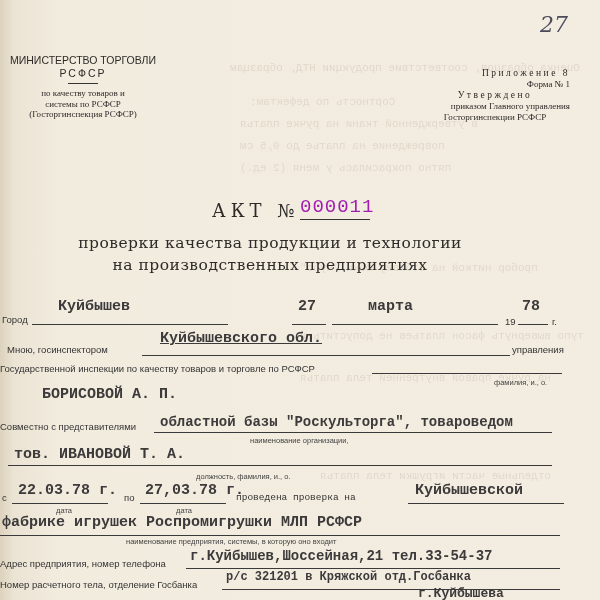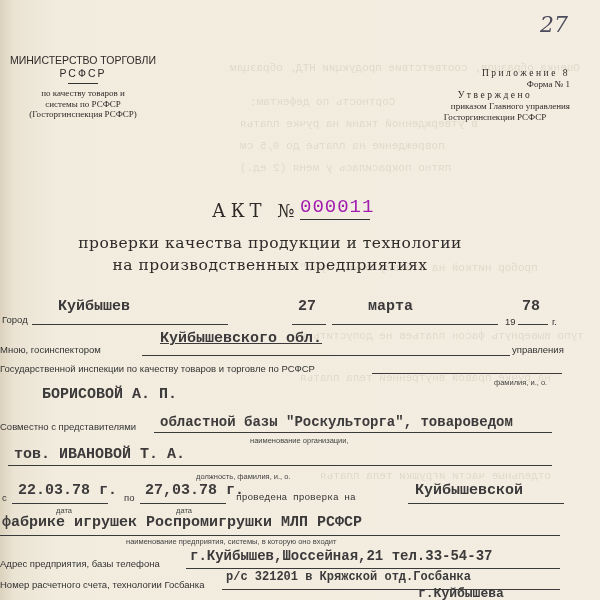--- a/index.html
+++ b/index.html
@@ -71,21 +71,21 @@
 <div class="line" style="left:32px;top:324px;width:196px;"></div>
 <div class="typed" style="left:298px;top:298px;">27</div>
 <div class="line" style="left:292px;top:324px;width:34px;"></div>
 <div class="typed" style="left:368px;top:298px;">марта</div>
 <div class="line" style="left:332px;top:324px;width:166px;"></div>
 <div class="lbl" style="left:505px;top:316px;">19</div>
 <div class="typed" style="left:522px;top:298px;">78</div>
 <div class="line" style="left:518px;top:324px;width:30px;"></div>
 <div class="lbl" style="left:552px;top:316px;">г.</div>
 
-<div class="lbl" style="left:0px;top:344px;">Мною, госинспектором</div>
+<div class="lbl" style="left:7px;top:344px;">Мною, госинспектором</div>
 <div class="typed" style="left:160px;top:330px;text-decoration:underline;">Куйбышевского обл.</div>
 <div class="line" style="left:142px;top:355px;width:368px;"></div>
 <div class="lbl" style="left:512px;top:344px;">управления</div>
 
 <div class="lbl" style="left:0px;top:363px;">Государственной инспекции по качеству товаров и торговле по РСФСР</div>
 <div class="line" style="left:372px;top:373px;width:190px;"></div>
 <div class="cap" style="left:494px;top:378px;">фамилия, и., о.</div>
 <div class="typed" style="left:42px;top:386px;">БОРИСОВОЙ А. П.</div>
 
 <div class="lbl" style="left:0px;top:421px;">Совместно с представителями</div>
@@ -105,20 +105,20 @@
 <div class="line" style="left:140px;top:503px;width:86px;"></div>
 <div class="cap" style="left:176px;top:506px;">дата</div>
 <div class="lbl" style="left:236px;top:492px;font-family:Liberation Mono, monospace;">проведена проверка на</div>
 <div class="typed" style="left:415px;top:482px;">Куйбышевской</div>
 <div class="line" style="left:408px;top:503px;width:156px;"></div>
 
 <div class="typed" style="left:2px;top:514px;">фабрике игрушек Роспромигрушки МЛП РСФСР</div>
 <div class="line" style="left:0px;top:535px;width:560px;"></div>
 <div class="cap" style="left:126px;top:537px;">наименование предприятия, системы, в которую оно входит</div>
 
-<div class="lbl" style="left:0px;top:558px;">Адрес предприятия, базы телефона</div>
+<div class="lbl" style="left:0px;top:558px;">Адрес предприятия, номер телефона</div>
 <div class="typed" style="left:190px;top:548px;font-size:14px;">г.Куйбышев,Шоссейная,21 тел.33-54-37</div>
 <div class="line" style="left:186px;top:568px;width:374px;"></div>
 
-<div class="lbl" style="left:0px;top:579px;">Номер расчетного счета, технологии Госбанка</div>
+<div class="lbl" style="left:0px;top:579px;">Номер расчетного тела, отделение Госбанка</div>
 <div class="typed" style="left:226px;top:570px;font-size:12px;">р/с 321201 в Кряжской отд.Госбанка</div>
 <div class="line" style="left:222px;top:589px;width:338px;"></div>
 <div class="typed" style="left:418px;top:586px;font-size:13px;">г.Куйбышева</div>
 
 </body></html>

